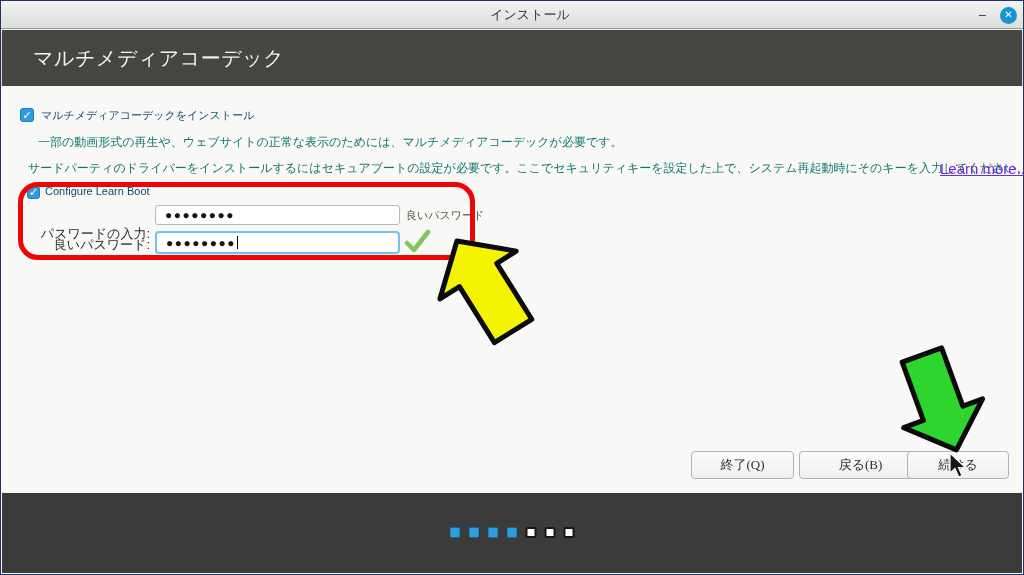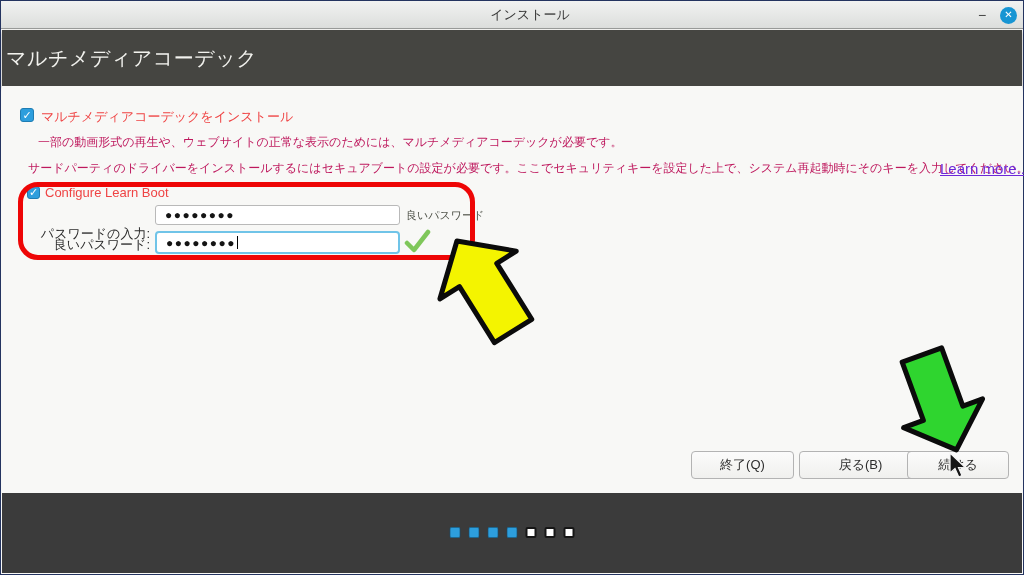--- a/index.html
+++ b/index.html
@@ -18,45 +18,45 @@
     display:flex;align-items:center;justify-content:center;padding-left:36px;}
   .titlebar-title{font-size:13px;color:#3a3a3a;}
   .titlebar-controls{position:absolute;right:6px;top:0;height:28px;display:flex;align-items:center;gap:10px;}
   .min-btn{font-size:14px;color:#444;width:16px;text-align:center;cursor:default;line-height:16px;}
   .close-btn{width:17px;height:17px;border-radius:50%;background:#1795d3;color:#fff;
     font-size:10px;font-weight:bold;display:flex;align-items:center;justify-content:center;line-height:1;}
 
   
   .header{position:absolute;left:1px;right:1px;top:29px;height:56px;background:var(--header-bg);
     display:flex;align-items:center;box-shadow:0 2px 4px rgba(0,0,0,.28);}
-  .header-title{color:#f2f2ee;font-size:20px;padding-left:4px;letter-spacing:.5px;}
+  .header-title{color:#f2f2ee;font-size:20px;padding-left:31px;letter-spacing:.5px;}
 
   
   .content{position:absolute;left:1px;right:1px;top:85px;bottom:80px;background:var(--content-bg);}
 
   .chk{position:absolute;width:14px;height:14px;background:var(--accent);border:1px solid #1e7db3;
     border-radius:3px;color:#fff;font-size:11px;font-weight:bold;display:flex;align-items:center;justify-content:center;line-height:1;}
-  .lbl{position:absolute;font-size:13px;color:#ef4444;white-space:nowrap;}
-  .desc{position:absolute;font-size:12px;color:#be185d;white-space:nowrap;}
+  .lbl{position:absolute;font-size:11px;color:#0c4a6e;white-space:nowrap;}
+  .desc{position:absolute;font-size:12px;color:#0f766e;white-space:nowrap;}
   .learn-more{position:absolute;font-size:15px;color:#6d28d9;text-decoration:underline;white-space:nowrap;cursor:pointer;}
 
   .red-box{position:absolute;left:16px;top:96px;width:457px;height:78px;border:5px solid var(--highlight-red);
     border-radius:20px;pointer-events:none;}
 
   .field-label{position:absolute;width:110px;text-align:right;font-size:13px;color:#2b2b2b;white-space:nowrap;}
   .pw-field{position:absolute;left:153px;width:245px;background:#fff;border:1px solid #b9b9b9;border-radius:3px;
     font-size:12px;letter-spacing:1.5px;color:#141414;display:flex;align-items:center;padding-left:9px;overflow:hidden;}
   .pw-field.focused{border:2px solid #70c4e8;border-radius:4px;}
   .caret{display:inline-block;width:1px;height:13px;background:#000;margin-left:1px;}
   .strength{position:absolute;font-size:11px;color:#4b4e45;white-space:nowrap;}
 
   
   .btn{position:absolute;top:365px;height:28px;background:linear-gradient(#fbfbfb,#f0f0ee);
     border:1px solid #b3b3b3;border-radius:4px;font-size:13px;color:#2d2d2d;
-    display:flex;align-items:center;justify-content:center;cursor:pointer;font-family:Liberation Sans, sans-serif;}
+    display:flex;align-items:center;justify-content:center;cursor:pointer;font-family:Liberation Serif, serif;}
 
   
   .footer{position:absolute;left:1px;right:1px;bottom:1px;height:80px;background:var(--footer-bg);}
   .progress-row{position:absolute;left:50%;top:34px;transform:translateX(-50%);display:flex;gap:8px;}
   .dot{width:11px;height:11px;border-radius:2px;background:#fff;border:2px solid #161616;}
   .dot.done{background:var(--accent);border:1px solid rgba(0,0,0,.35);}
 
   .overlay{position:absolute;left:0;top:0;width:1024px;height:575px;pointer-events:none;}
 </style>
 </head>

